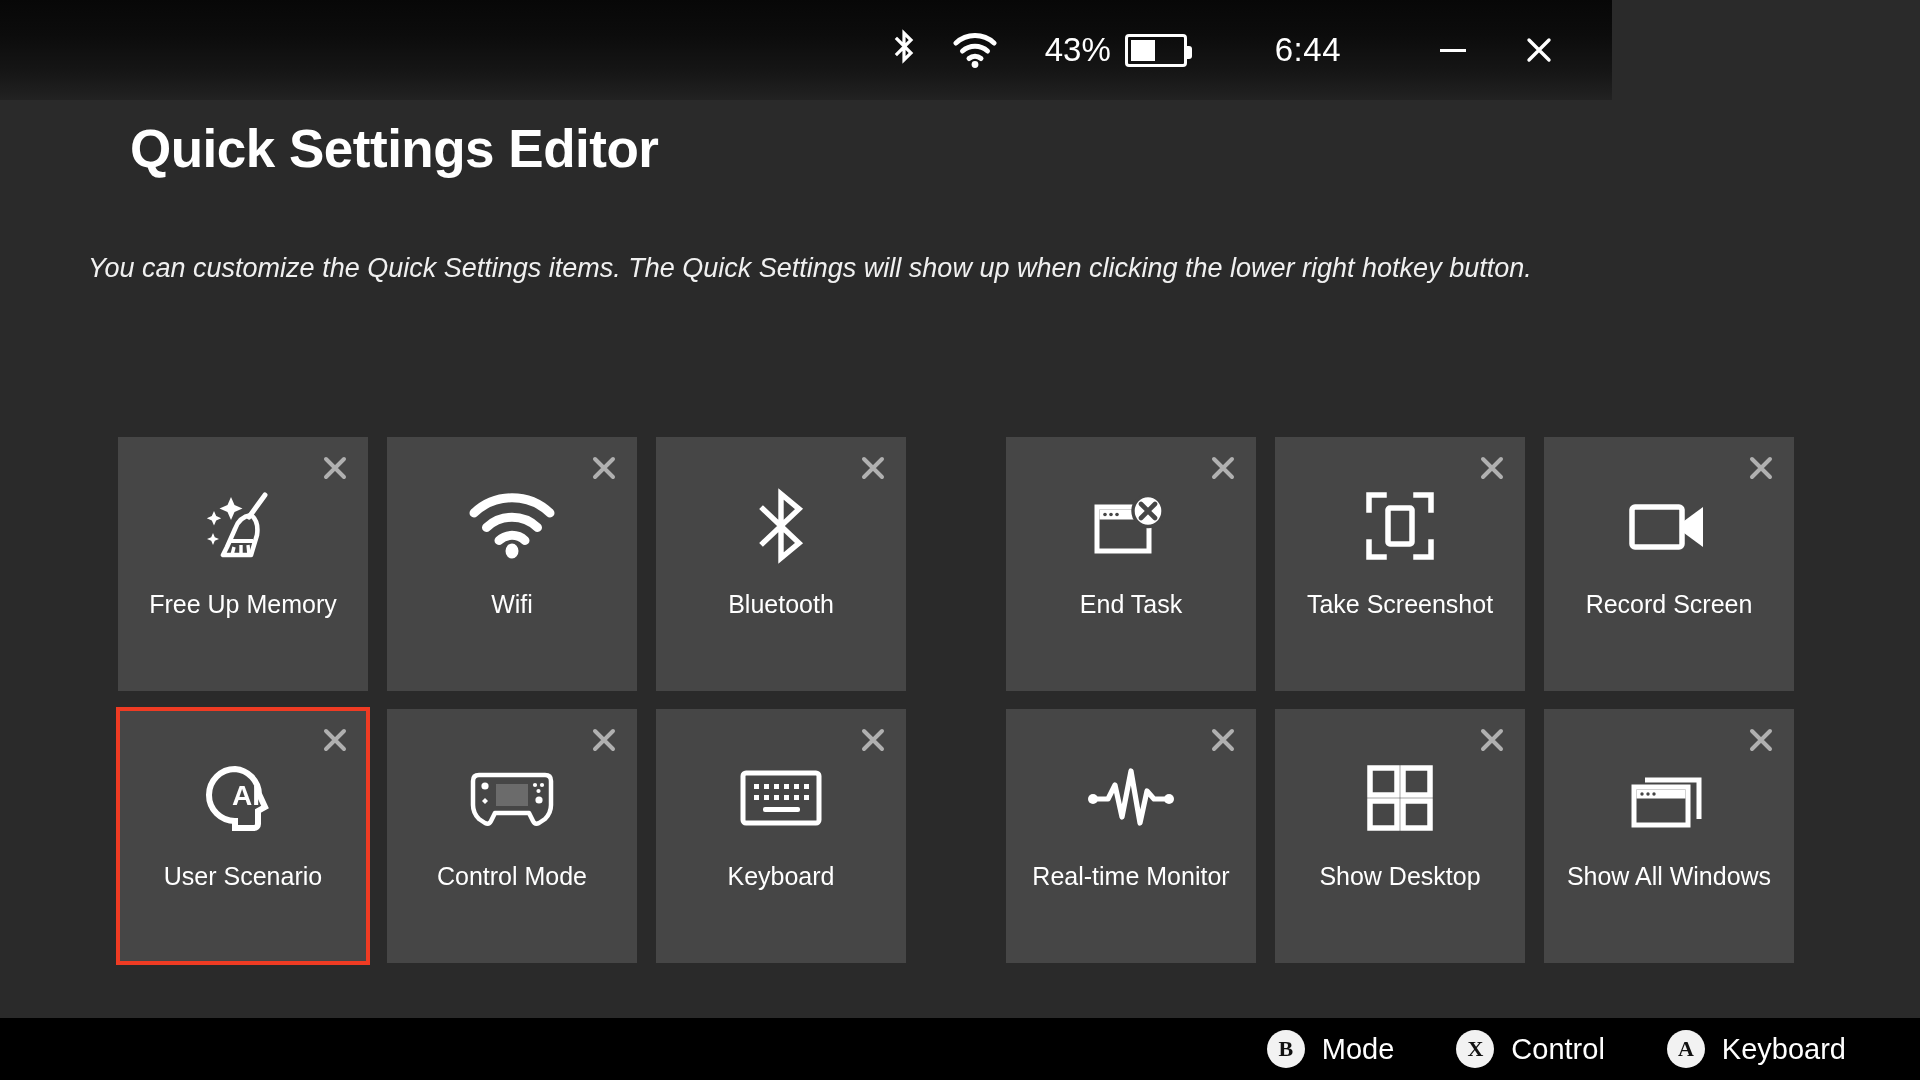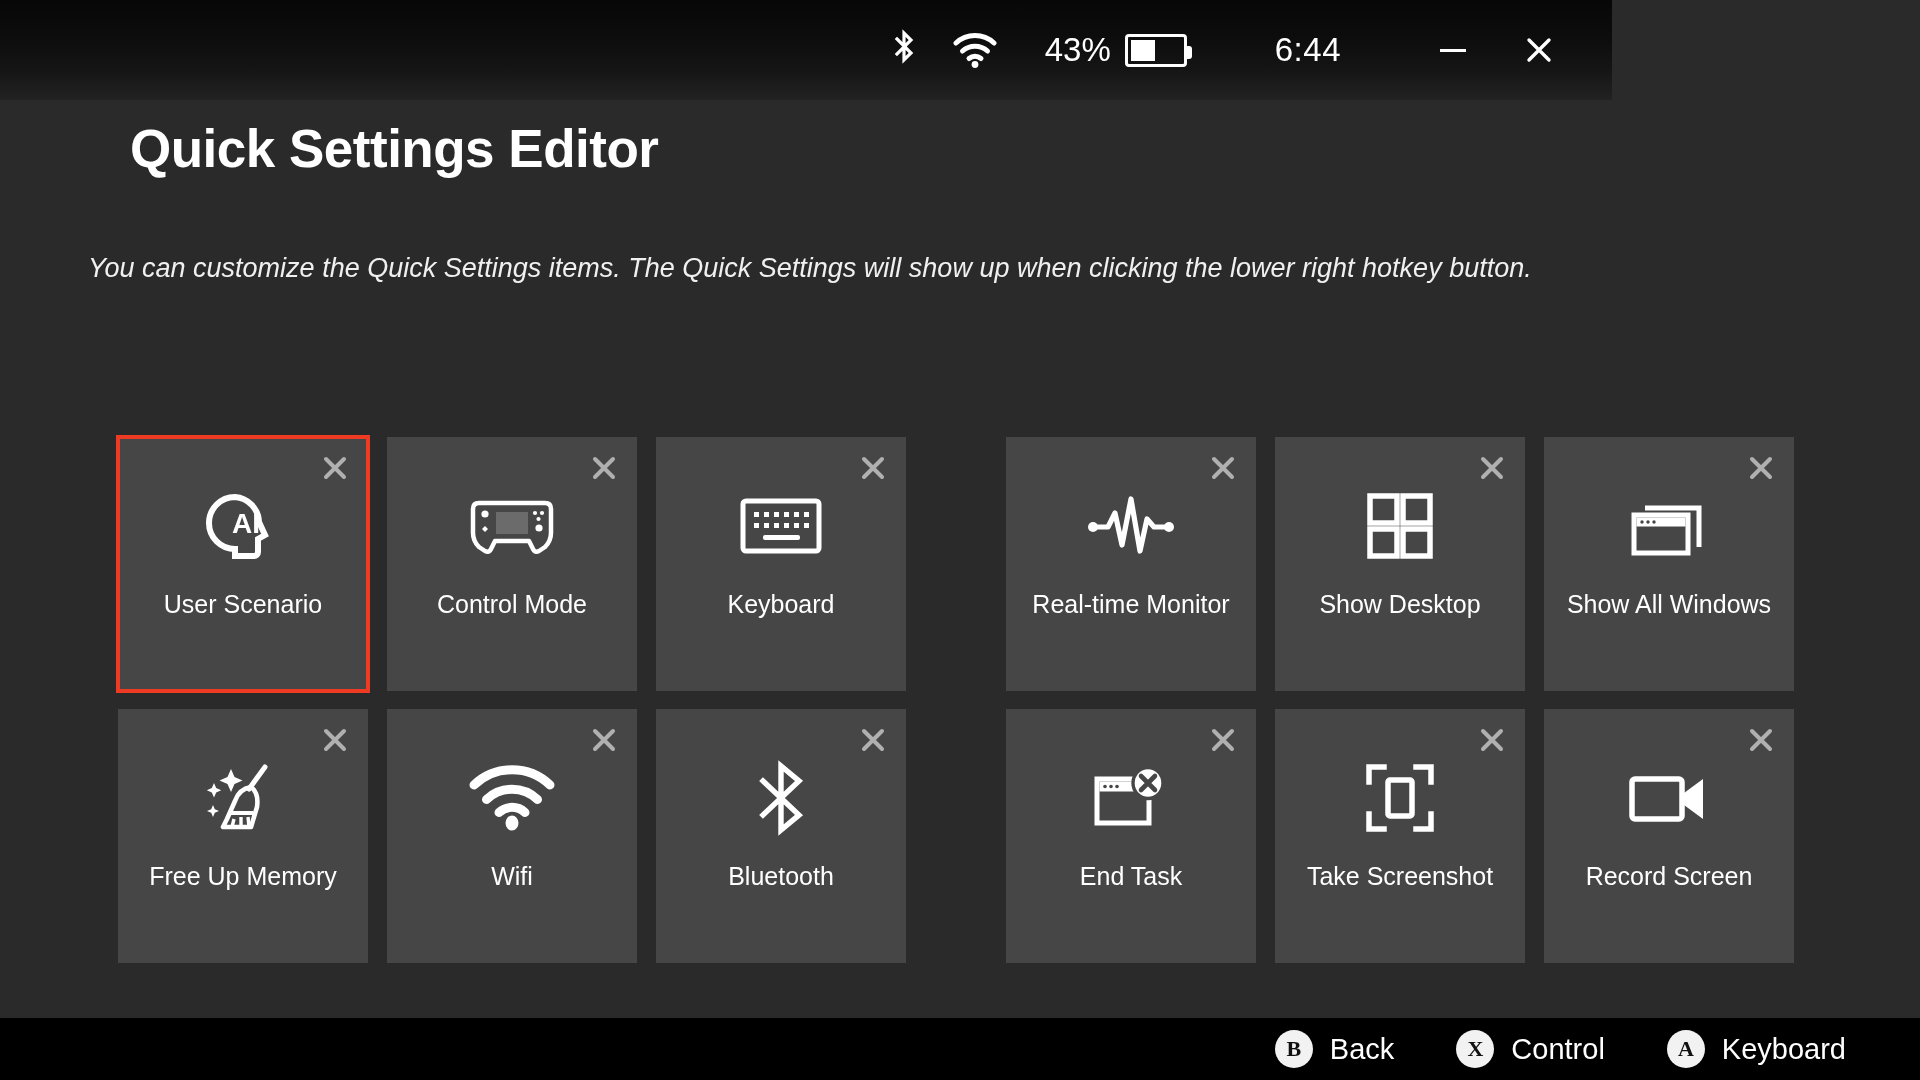--- a/index.html
+++ b/index.html
@@ -148,20 +148,136 @@
     <svg width="30" height="30" viewBox="0 0 30 30">
       <path d="M5 5 L25 25 M25 5 L5 25" stroke="#fff" stroke-width="3.4" stroke-linecap="round"></path>
     </svg>
   </span>
 </div>
 
 <h1 id="page-title">Quick Settings Editor</h1>
 <p id="page-desc">You can customize the Quick Settings items. The Quick Settings will show up when clicking the lower right hotkey button.</p>
 
 <div id="tile-area">
+  <div class="tile-row">
+    <div class="tile-group">
+
+      <div class="tile">
+        <span class="tile-remove">
+          <svg width="26" height="26" viewBox="0 0 26 26">
+              <path d="M4 4 L22 22 M22 4 L4 22" stroke="#b0b0b0" stroke-width="4" stroke-linecap="round"></path>
+            </svg>
+        </span>
+        <span class="tile-icon">
+          <svg width="84" height="74" viewBox="0 0 84 74">
+            <path d="M64 6 L48 28" stroke="#fff" stroke-width="5" stroke-linecap="round"></path>
+            <path d="M50 26 Q38 28 34 40 L26 58 L22 66 L50 66 L56 46 Q58 32 50 26 Z" fill="none" stroke="#fff" stroke-width="4.6" stroke-linejoin="round"></path>
+            <path d="M29 52 L52 52" stroke="#fff" stroke-width="4"></path>
+            <path d="M33 58 L31 66 M40 56 L40 66 M47 56 L48 66" stroke="#fff" stroke-width="3.4"></path>
+            <path d="M30 8 l3.5 8 l8 3.5 l-8 3.5 l-3.5 8 l-3.5 -8 l-8 -3.5 l8 -3.5 Z" fill="#fff"></path>
+            <path d="M13 22 l2.2 5 l5 2.2 l-5 2.2 l-2.2 5 l-2.2 -5 l-5 -2.2 l5 -2.2 Z" fill="#fff"></path>
+            <path d="M12 44 l1.8 4.2 l4.2 1.8 l-4.2 1.8 l-1.8 4.2 l-1.8 -4.2 l-4.2 -1.8 l4.2 -1.8 Z" fill="#fff"></path>
+          </svg>
+        </span>
+        <span class="tile-label">Free Up Memory</span>
+      </div>
+
+      <div class="tile">
+        <span class="tile-remove">
+          <svg width="26" height="26" viewBox="0 0 26 26">
+              <path d="M4 4 L22 22 M22 4 L4 22" stroke="#b0b0b0" stroke-width="4" stroke-linecap="round"></path>
+            </svg>
+        </span>
+        <span class="tile-icon">
+          <svg width="86" height="66" viewBox="0 0 86 66">
+            <path d="M5 20 A55 55 0 0 1 81 20" fill="none" stroke="#fff" stroke-width="9" stroke-linecap="round"></path>
+            <path d="M17.5 34.5 A37 37 0 0 1 68.5 34.5" fill="none" stroke="#fff" stroke-width="9" stroke-linecap="round"></path>
+            <path d="M30 47.5 A19 19 0 0 1 56 47.5" fill="none" stroke="#fff" stroke-width="9" stroke-linecap="round"></path>
+            <ellipse cx="43" cy="58" rx="6.5" ry="7.5" fill="#fff"></ellipse>
+          </svg>
+        </span>
+        <span class="tile-label">Wifi</span>
+      </div>
+
+      <div class="tile">
+        <span class="tile-remove">
+          <svg width="26" height="26" viewBox="0 0 26 26">
+              <path d="M4 4 L22 22 M22 4 L4 22" stroke="#b0b0b0" stroke-width="4" stroke-linecap="round"></path>
+            </svg>
+        </span>
+        <span class="tile-icon">
+          <svg width="56" height="76" viewBox="0 0 56 76">
+            <path d="M10 21 L46 55 L28 70 L28 6 L46 21 L10 55" fill="none" stroke="#fff" stroke-width="5.4" stroke-linejoin="miter" stroke-linecap="square"></path>
+          </svg>
+        </span>
+        <span class="tile-label">Bluetooth</span>
+      </div>
+    </div>
+
+    <div class="group-gap"></div>
+
+    <div class="tile-group">
+
+      <div class="tile">
+        <span class="tile-remove">
+          <svg width="26" height="26" viewBox="0 0 26 26">
+              <path d="M4 4 L22 22 M22 4 L4 22" stroke="#b0b0b0" stroke-width="4" stroke-linecap="round"></path>
+            </svg>
+        </span>
+        <span class="tile-icon">
+          <svg width="80" height="70" viewBox="0 0 80 70">
+            <rect x="6" y="16" width="52" height="44" fill="none" stroke="#fff" stroke-width="5"></rect>
+            <rect x="8.5" y="18.5" width="47" height="10" fill="#fff"></rect>
+            <g fill="#464646">
+              <circle cx="14" cy="23.5" r="1.8"></circle>
+                <circle cx="20" cy="23.5" r="1.8"></circle>
+                <circle cx="26" cy="23.5" r="1.8"></circle>
+            </g>
+            <ellipse cx="57" cy="20" rx="15" ry="15.5" fill="#fff" stroke="#464646" stroke-width="3.4"></ellipse>
+            <path d="M50 13 L64 27 M64 13 L50 27" stroke="#464646" stroke-width="4.6" stroke-linecap="round"></path>
+          </svg>
+        </span>
+        <span class="tile-label">End Task</span>
+      </div>
+
+      <div class="tile">
+        <span class="tile-remove">
+          <svg width="26" height="26" viewBox="0 0 26 26">
+              <path d="M4 4 L22 22 M22 4 L4 22" stroke="#b0b0b0" stroke-width="4" stroke-linecap="round"></path>
+            </svg>
+        </span>
+        <span class="tile-icon">
+          <svg width="72" height="72" viewBox="0 0 72 72">
+            <path d="M5 20 L5 5 L20 5" fill="none" stroke="#fff" stroke-width="5.5" stroke-linecap="square"></path>
+            <path d="M52 5 L67 5 L67 20" fill="none" stroke="#fff" stroke-width="5.5" stroke-linecap="square"></path>
+            <path d="M67 52 L67 67 L52 67" fill="none" stroke="#fff" stroke-width="5.5" stroke-linecap="square"></path>
+            <path d="M20 67 L5 67 L5 52" fill="none" stroke="#fff" stroke-width="5.5" stroke-linecap="square"></path>
+            <rect x="24" y="18" width="24" height="36" rx="2" fill="none" stroke="#fff" stroke-width="5.5"></rect>
+          </svg>
+        </span>
+        <span class="tile-label">Take Screenshot</span>
+      </div>
+
+      <div class="tile">
+        <span class="tile-remove">
+          <svg width="26" height="26" viewBox="0 0 26 26">
+              <path d="M4 4 L22 22 M22 4 L4 22" stroke="#b0b0b0" stroke-width="4" stroke-linecap="round"></path>
+            </svg>
+        </span>
+        <span class="tile-icon">
+          <svg width="84" height="58" viewBox="0 0 84 58">
+            <rect x="5" y="10" width="50" height="40" rx="3" fill="none" stroke="#fff" stroke-width="5.5"></rect>
+            <path d="M57 24 L76 10 L76 50 L57 36 Z" fill="#fff"></path>
+          </svg>
+        </span>
+        <span class="tile-label">Record Screen</span>
+      </div>
+    </div>
+  </div>
+
   <div class="tile-row">
     <div class="tile-group">
 
       <div class="tile selected">
         <span class="tile-remove">
           <svg width="26" height="26" viewBox="0 0 26 26">
               <path d="M4 4 L22 22 M22 4 L4 22" stroke="#b0b0b0" stroke-width="4" stroke-linecap="round"></path>
             </svg>
         </span>
         <span class="tile-icon">
@@ -276,142 +392,26 @@
               <circle cx="15" cy="31" r="1.7"></circle>
                 <circle cx="21" cy="31" r="1.7"></circle>
                 <circle cx="27" cy="31" r="1.7"></circle>
             </g>
           </svg>
         </span>
         <span class="tile-label">Show All Windows</span>
       </div>
     </div>
   </div>
-
-  <div class="tile-row">
-    <div class="tile-group">
-
-      <div class="tile">
-        <span class="tile-remove">
-          <svg width="26" height="26" viewBox="0 0 26 26">
-              <path d="M4 4 L22 22 M22 4 L4 22" stroke="#b0b0b0" stroke-width="4" stroke-linecap="round"></path>
-            </svg>
-        </span>
-        <span class="tile-icon">
-          <svg width="84" height="74" viewBox="0 0 84 74">
-            <path d="M64 6 L48 28" stroke="#fff" stroke-width="5" stroke-linecap="round"></path>
-            <path d="M50 26 Q38 28 34 40 L26 58 L22 66 L50 66 L56 46 Q58 32 50 26 Z" fill="none" stroke="#fff" stroke-width="4.6" stroke-linejoin="round"></path>
-            <path d="M29 52 L52 52" stroke="#fff" stroke-width="4"></path>
-            <path d="M33 58 L31 66 M40 56 L40 66 M47 56 L48 66" stroke="#fff" stroke-width="3.4"></path>
-            <path d="M30 8 l3.5 8 l8 3.5 l-8 3.5 l-3.5 8 l-3.5 -8 l-8 -3.5 l8 -3.5 Z" fill="#fff"></path>
-            <path d="M13 22 l2.2 5 l5 2.2 l-5 2.2 l-2.2 5 l-2.2 -5 l-5 -2.2 l5 -2.2 Z" fill="#fff"></path>
-            <path d="M12 44 l1.8 4.2 l4.2 1.8 l-4.2 1.8 l-1.8 4.2 l-1.8 -4.2 l-4.2 -1.8 l4.2 -1.8 Z" fill="#fff"></path>
-          </svg>
-        </span>
-        <span class="tile-label">Free Up Memory</span>
-      </div>
-
-      <div class="tile">
-        <span class="tile-remove">
-          <svg width="26" height="26" viewBox="0 0 26 26">
-              <path d="M4 4 L22 22 M22 4 L4 22" stroke="#b0b0b0" stroke-width="4" stroke-linecap="round"></path>
-            </svg>
-        </span>
-        <span class="tile-icon">
-          <svg width="86" height="66" viewBox="0 0 86 66">
-            <path d="M5 20 A55 55 0 0 1 81 20" fill="none" stroke="#fff" stroke-width="9" stroke-linecap="round"></path>
-            <path d="M17.5 34.5 A37 37 0 0 1 68.5 34.5" fill="none" stroke="#fff" stroke-width="9" stroke-linecap="round"></path>
-            <path d="M30 47.5 A19 19 0 0 1 56 47.5" fill="none" stroke="#fff" stroke-width="9" stroke-linecap="round"></path>
-            <ellipse cx="43" cy="58" rx="6.5" ry="7.5" fill="#fff"></ellipse>
-          </svg>
-        </span>
-        <span class="tile-label">Wifi</span>
-      </div>
-
-      <div class="tile">
-        <span class="tile-remove">
-          <svg width="26" height="26" viewBox="0 0 26 26">
-              <path d="M4 4 L22 22 M22 4 L4 22" stroke="#b0b0b0" stroke-width="4" stroke-linecap="round"></path>
-            </svg>
-        </span>
-        <span class="tile-icon">
-          <svg width="56" height="76" viewBox="0 0 56 76">
-            <path d="M10 21 L46 55 L28 70 L28 6 L46 21 L10 55" fill="none" stroke="#fff" stroke-width="5.4" stroke-linejoin="miter" stroke-linecap="square"></path>
-          </svg>
-        </span>
-        <span class="tile-label">Bluetooth</span>
-      </div>
-    </div>
-
-    <div class="group-gap"></div>
-
-    <div class="tile-group">
-
-      <div class="tile">
-        <span class="tile-remove">
-          <svg width="26" height="26" viewBox="0 0 26 26">
-              <path d="M4 4 L22 22 M22 4 L4 22" stroke="#b0b0b0" stroke-width="4" stroke-linecap="round"></path>
-            </svg>
-        </span>
-        <span class="tile-icon">
-          <svg width="80" height="70" viewBox="0 0 80 70">
-            <rect x="6" y="16" width="52" height="44" fill="none" stroke="#fff" stroke-width="5"></rect>
-            <rect x="8.5" y="18.5" width="47" height="10" fill="#fff"></rect>
-            <g fill="#464646">
-              <circle cx="14" cy="23.5" r="1.8"></circle>
-                <circle cx="20" cy="23.5" r="1.8"></circle>
-                <circle cx="26" cy="23.5" r="1.8"></circle>
-            </g>
-            <ellipse cx="57" cy="20" rx="15" ry="15.5" fill="#fff" stroke="#464646" stroke-width="3.4"></ellipse>
-            <path d="M50 13 L64 27 M64 13 L50 27" stroke="#464646" stroke-width="4.6" stroke-linecap="round"></path>
-          </svg>
-        </span>
-        <span class="tile-label">End Task</span>
-      </div>
-
-      <div class="tile">
-        <span class="tile-remove">
-          <svg width="26" height="26" viewBox="0 0 26 26">
-              <path d="M4 4 L22 22 M22 4 L4 22" stroke="#b0b0b0" stroke-width="4" stroke-linecap="round"></path>
-            </svg>
-        </span>
-        <span class="tile-icon">
-          <svg width="72" height="72" viewBox="0 0 72 72">
-            <path d="M5 20 L5 5 L20 5" fill="none" stroke="#fff" stroke-width="5.5" stroke-linecap="square"></path>
-            <path d="M52 5 L67 5 L67 20" fill="none" stroke="#fff" stroke-width="5.5" stroke-linecap="square"></path>
-            <path d="M67 52 L67 67 L52 67" fill="none" stroke="#fff" stroke-width="5.5" stroke-linecap="square"></path>
-            <path d="M20 67 L5 67 L5 52" fill="none" stroke="#fff" stroke-width="5.5" stroke-linecap="square"></path>
-            <rect x="24" y="18" width="24" height="36" rx="2" fill="none" stroke="#fff" stroke-width="5.5"></rect>
-          </svg>
-        </span>
-        <span class="tile-label">Take Screenshot</span>
-      </div>
-
-      <div class="tile">
-        <span class="tile-remove">
-          <svg width="26" height="26" viewBox="0 0 26 26">
-              <path d="M4 4 L22 22 M22 4 L4 22" stroke="#b0b0b0" stroke-width="4" stroke-linecap="round"></path>
-            </svg>
-        </span>
-        <span class="tile-icon">
-          <svg width="84" height="58" viewBox="0 0 84 58">
-            <rect x="5" y="10" width="50" height="40" rx="3" fill="none" stroke="#fff" stroke-width="5.5"></rect>
-            <path d="M57 24 L76 10 L76 50 L57 36 Z" fill="#fff"></path>
-          </svg>
-        </span>
-        <span class="tile-label">Record Screen</span>
-      </div>
-    </div>
-  </div>
 </div>
 
 <div id="bottombar">
   <div class="hint">
     <span class="hint-badge">B</span>
-    <span class="hint-label">Back</span>
+    <span class="hint-label">Mode</span>
   </div>
   <div class="hint">
     <span class="hint-badge">X</span>
     <span class="hint-label">Control</span>
   </div>
   <div class="hint">
     <span class="hint-badge">A</span>
     <span class="hint-label">Keyboard</span>
   </div>
 </div>

